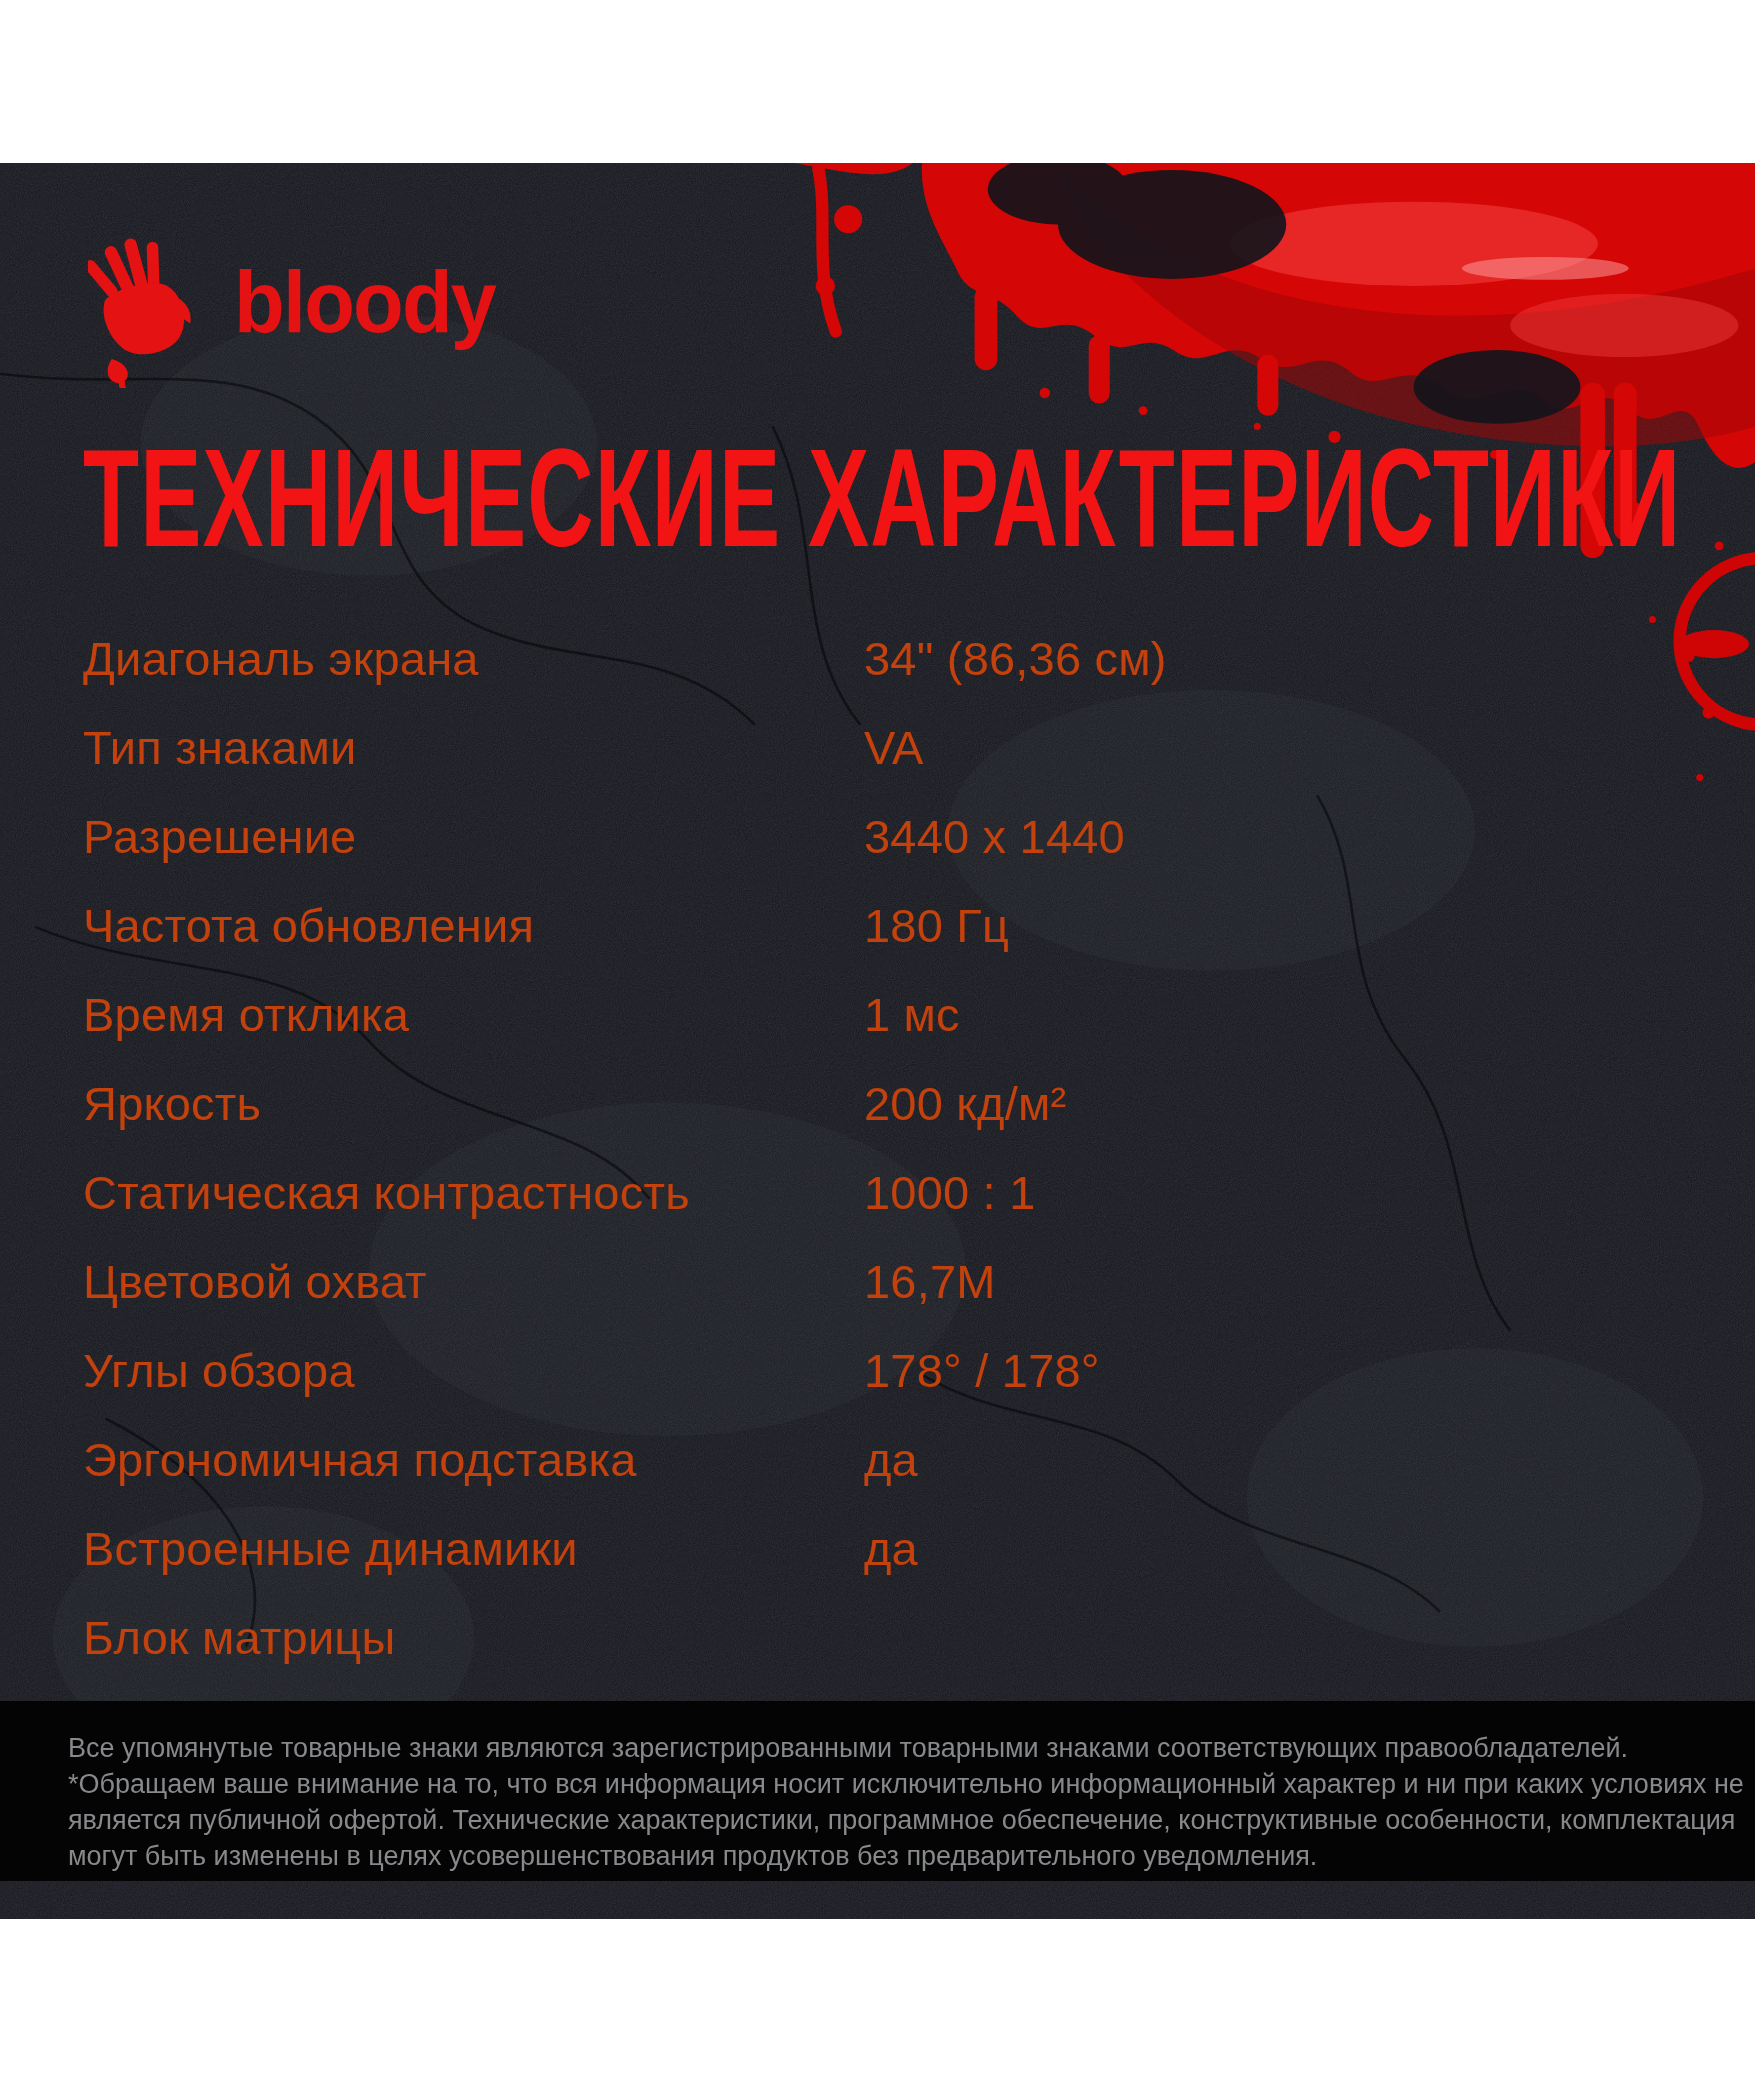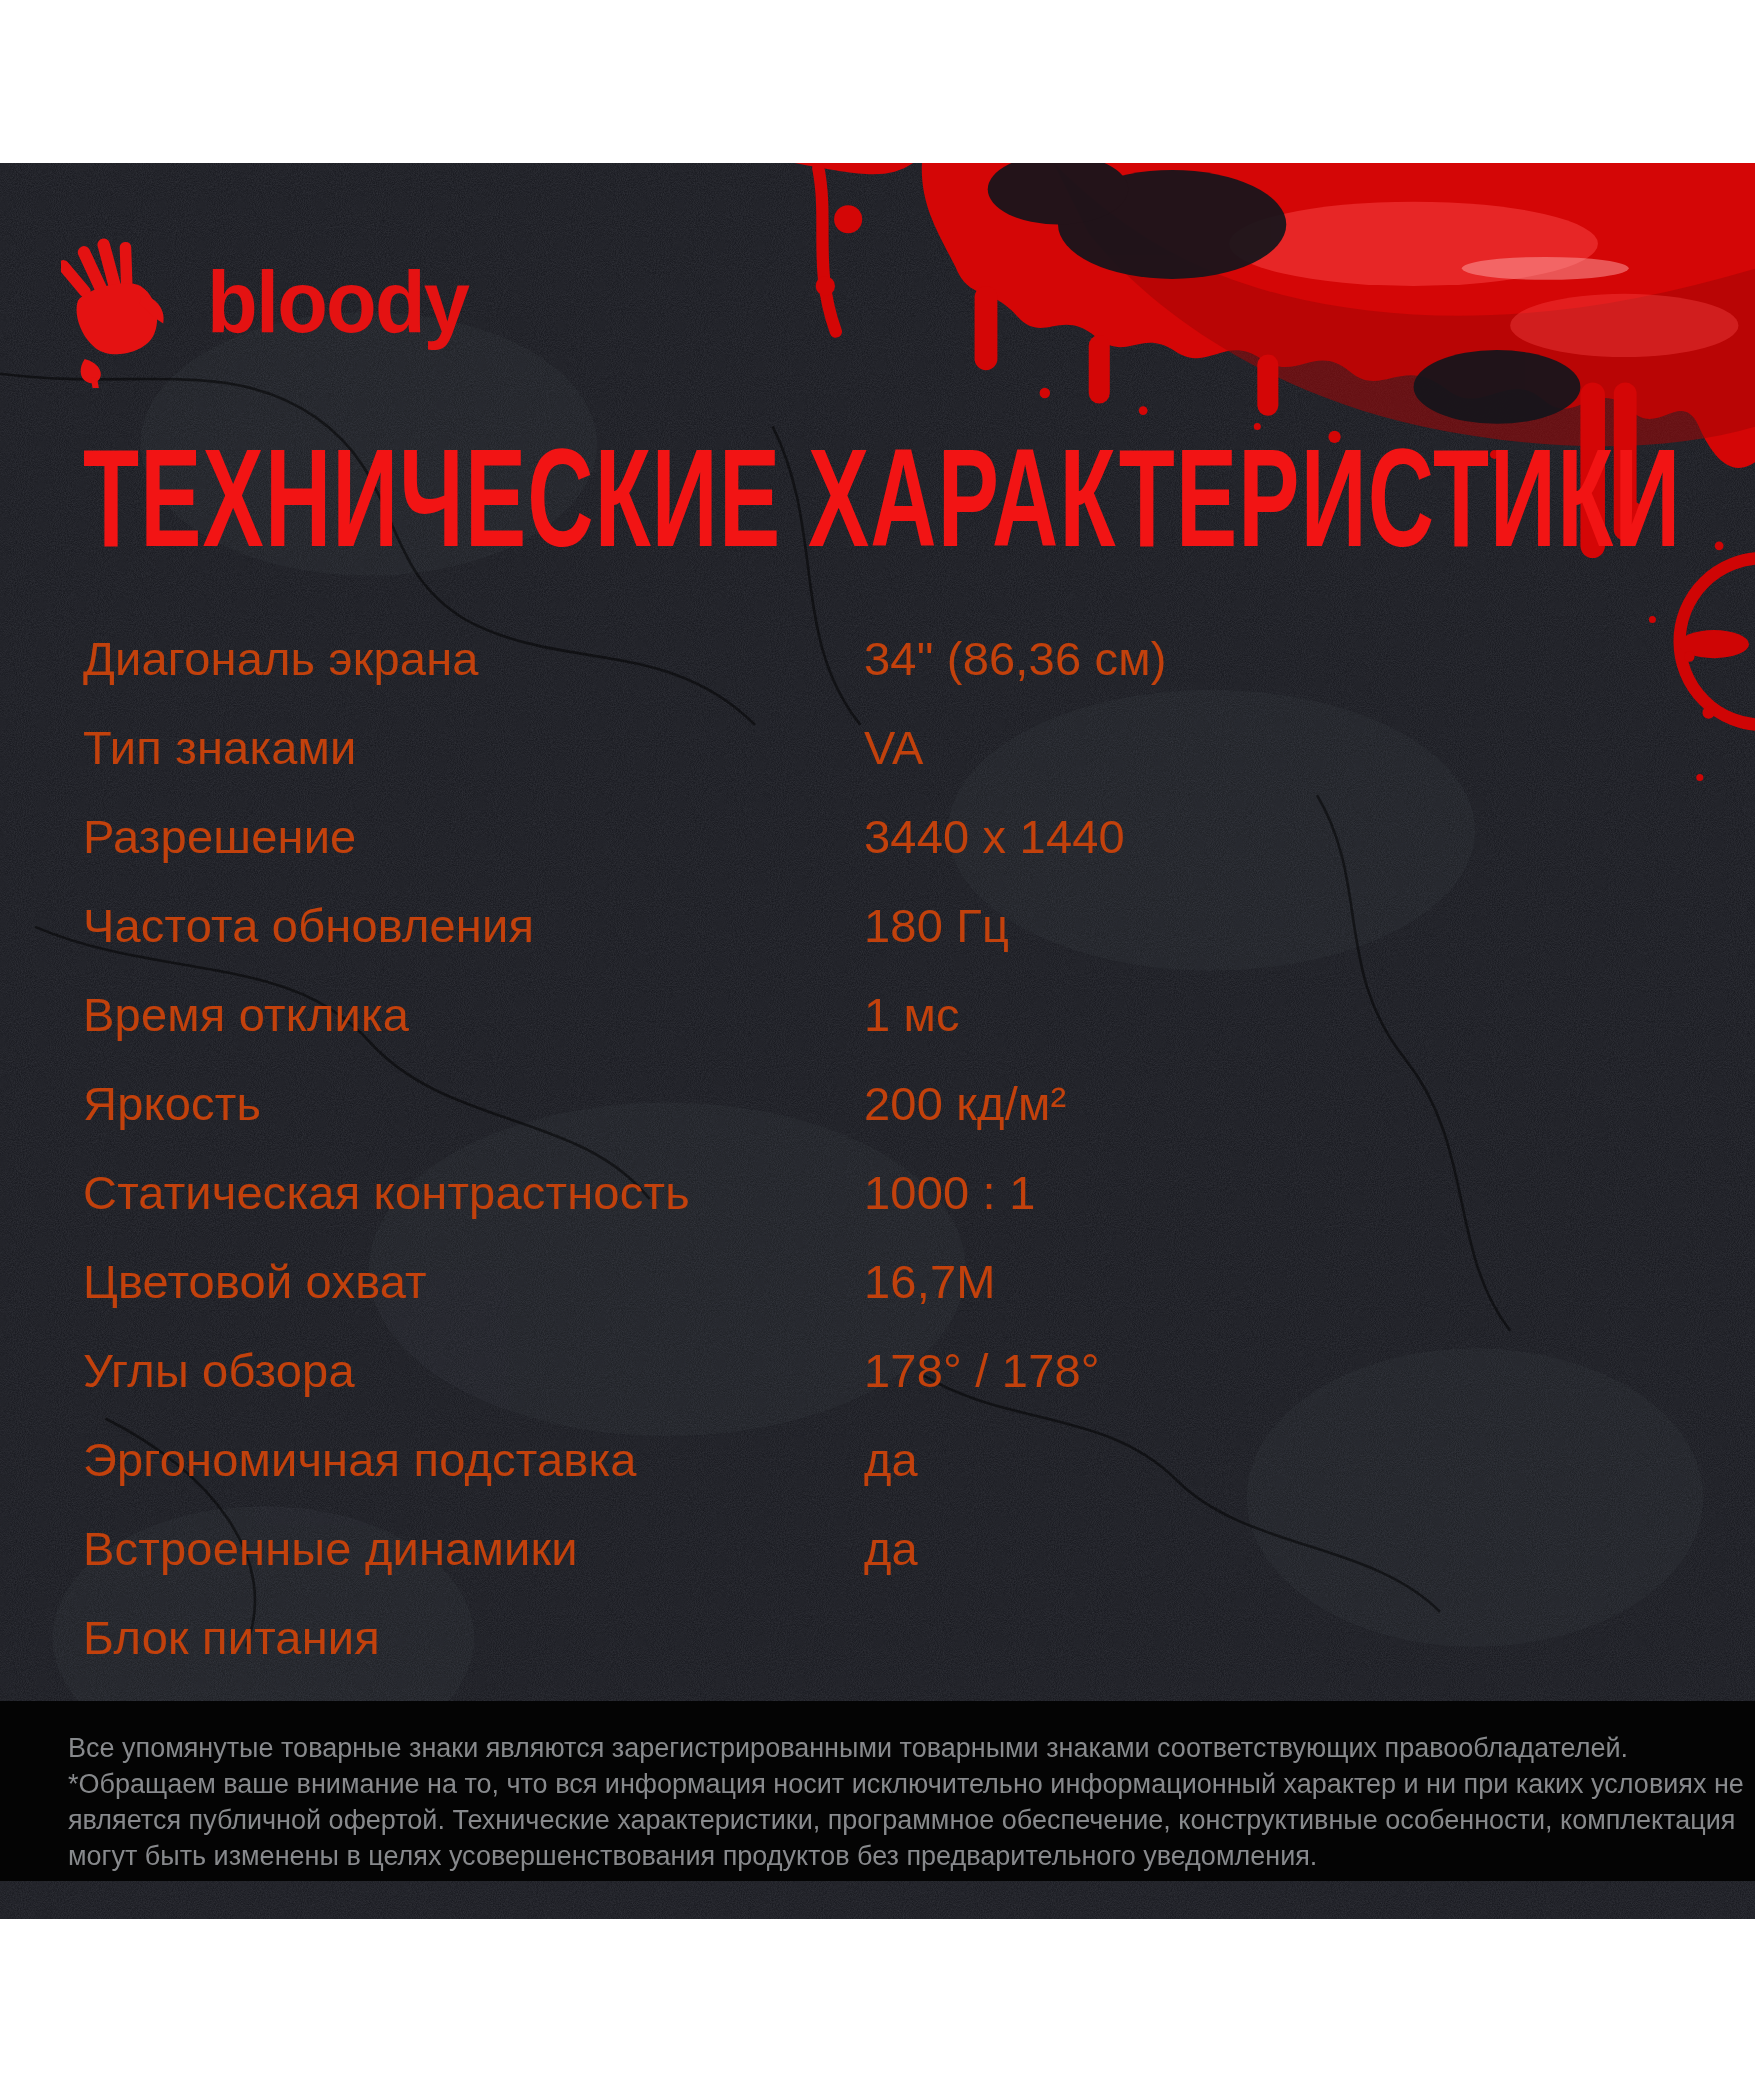--- a/index.html
+++ b/index.html
@@ -1,21 +1,21 @@
 <!DOCTYPE html>
 <html style="font-size:14px"><head>
 <meta charset="utf-8">
 <style>
   html,body{margin:0;padding:0;background:#ffffff;}
   .poster{position:relative;width:1756px;height:2085px;background:#ffffff;overflow:hidden;
           font-family:"Liberation Sans",sans-serif;}
   .panel{position:absolute;left:0;top:163px;width:1756px;height:1756px;background:#14151b;overflow:hidden;}
   .gfx{position:absolute;left:0;top:0;}
 
-  .logo{position:absolute;left:61px;top:74px;display:flex;align-items:flex-start;}
+  .logo{position:absolute;left:88px;top:74px;display:flex;align-items:flex-start;}
   .logo-hand{width:114px;height:151px;}
   .logo-text{color:#e41212;font-size:83px;font-weight:700;letter-spacing:-1.8px;margin-left:32px;margin-top:16px;
              transform:scaleY(1.04);transform-origin:0 0;}
 
   .title{position:absolute;left:83px;top:254px;margin:0;color:#f21414;font-size:140px;font-weight:700;
          letter-spacing:1.8px;white-space:nowrap;transform:scale(0.655,1);transform-origin:0 0;}
 
   .specs{position:absolute;left:83px;top:451px;width:1589px;}
   .spec-row{display:grid;grid-template-columns:781px 1fr;align-items:center;height:89px;}
   .spec-label,.spec-value{color:#c2410c;font-size:47px;font-weight:400;letter-spacing:0.2px;}
@@ -159,21 +159,21 @@
         </div>
         <div class="spec-row">
           <div class="spec-label">Эргономичная подставка</div>
           <div class="spec-value">да</div>
         </div>
         <div class="spec-row">
           <div class="spec-label">Встроенные динамики</div>
           <div class="spec-value">да</div>
         </div>
         <div class="spec-row">
-          <div class="spec-label">Блок питания</div>
+          <div class="spec-label">Блок матрицы</div>
         </div>
       </div>
 
     <div class="footer">
       <div class="footer-text">
           <div>Все упомянутые товарные знаки являются зарегистрированными товарными знаками соответствующих правообладателей.</div>
           <div>*Обращаем ваше внимание на то, что вся информация носит исключительно информационный характер и ни при каких условиях не</div>
           <div>является публичной офертой. Технические характеристики, программное обеспечение, конструктивные особенности, комплектация</div>
           <div>могут быть изменены в целях усовершенствования продуктов без предварительного уведомления.</div>
         </div>

